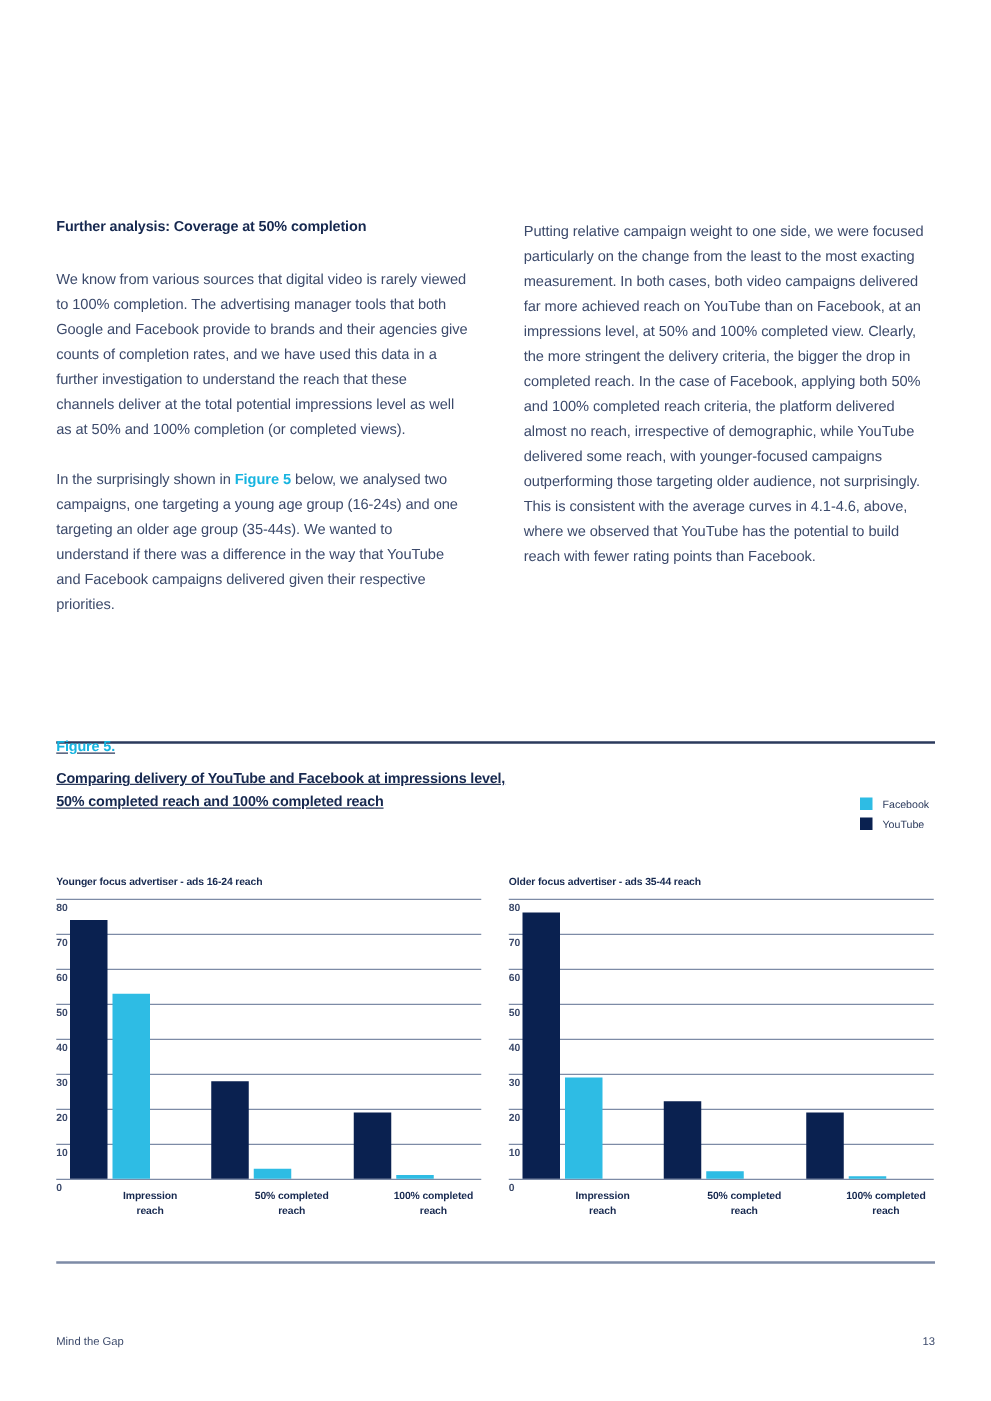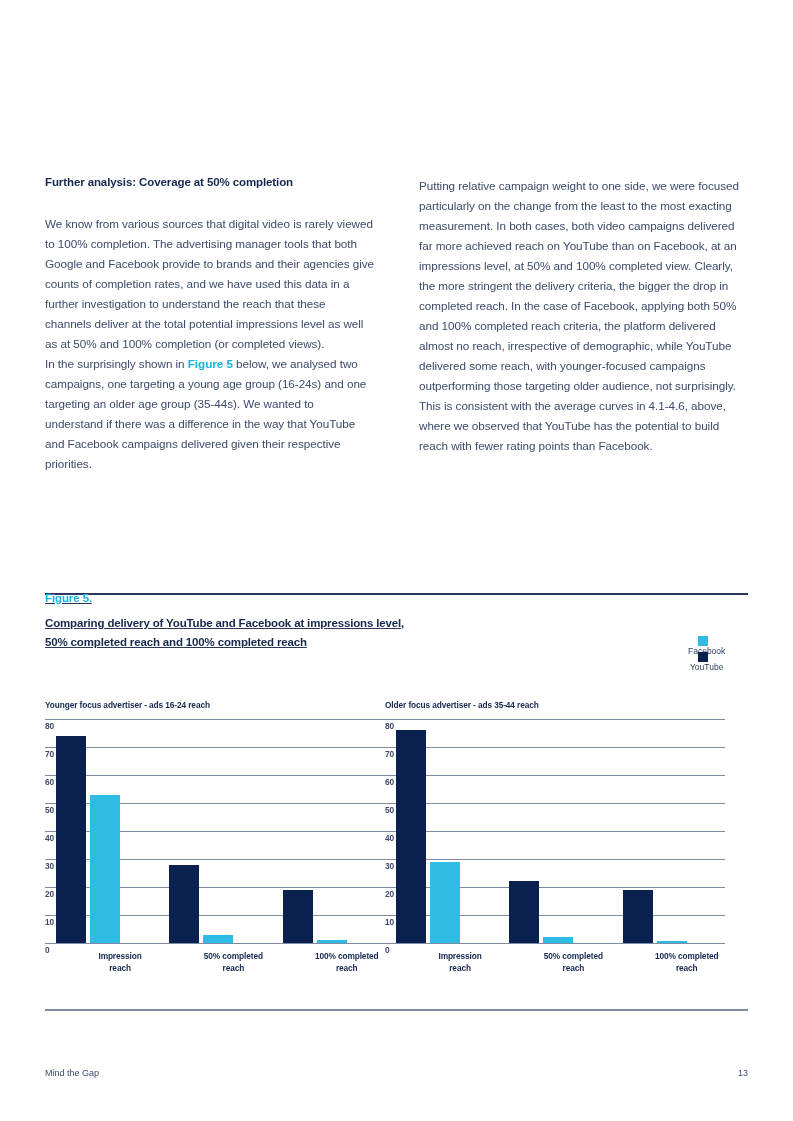--- a/index.html
+++ b/index.html
@@ -40,20 +40,21 @@
     font-weight: bold;
     color: #16284f;
     letter-spacing: -0.1px;
     margin-bottom: 26px;
   }
 
   p.body {
     font-size: 11.7px;
     line-height: 20px;
     color: #3c4a6b;
+    margin-bottom: 20px;
     letter-spacing: -0.05px;
   }
   p.body:last-child { margin-bottom: 0; }
 
   .fig-ref {
     color: #17b4e0;
     font-weight: bold;
   }
 
   
@@ -101,41 +102,41 @@
   .legend {
     position: absolute;
     left: 688px;
     top: 636px;
   }
   .legend-row {
     display: flex;
     align-items: center;
     height: 13px;
     margin-bottom: 3px;
-    flex-direction: column;
   }
   .legend-swatch {
     width: 10px;
     height: 10px;
     margin-right: 8px;
     flex: none;
   }
   .legend-label {
     font-size: 8.5px;
     color: #2b3a5c;
     white-space: nowrap;
   }
 
   
   .charts {
     position: absolute;
     left: 45px;
     top: 700px;
     width: 703px;
     display: flex;
+    gap: 22px;
   }
   .chart-block { width: 340px; }
 
   .chart-subtitle {
     font-size: 8.3px;
     font-weight: bold;
     color: #16284f;
     margin-bottom: 9px;
     letter-spacing: -0.1px;
   }

